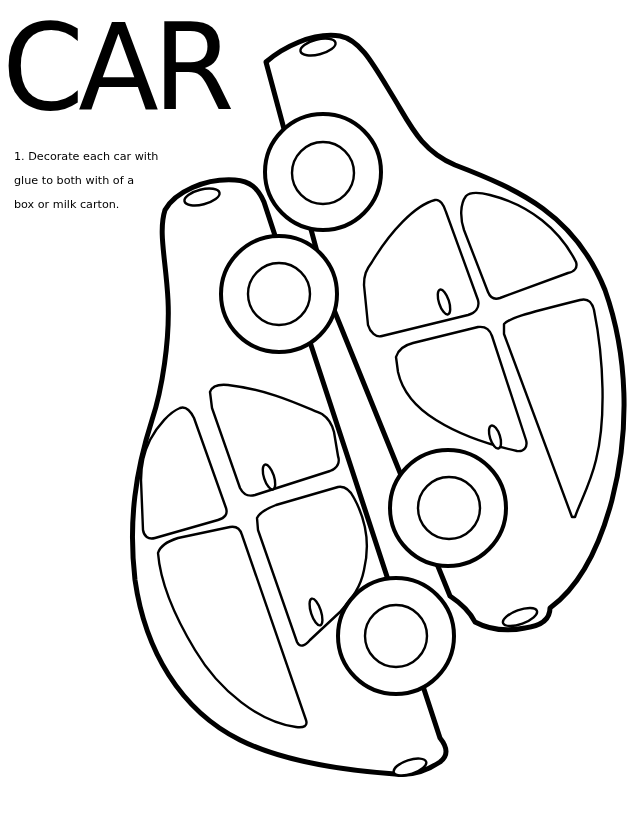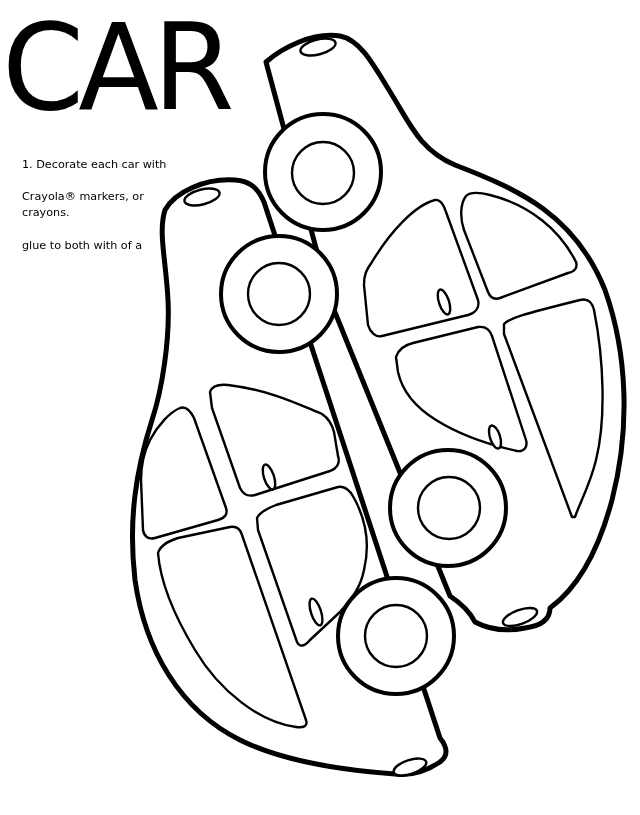--- a/index.html
+++ b/index.html
@@ -8,35 +8,35 @@
       position: absolute; left: 2px; top: 8px;
       font-family: "DejaVu Sans", sans-serif; font-weight: 400;
       font-size: 120px; line-height: 120px; letter-spacing: -6px;
       color: #000; margin: 0; transform: scaleX(0.98); transform-origin: left top;
     }
     .instructions {
       position: absolute; left: 6px; top: 141px; width: 200px;
       font-family: "DejaVu Sans", sans-serif; font-size: 11.2px; line-height: 16.2px;
       color: #000; margin: 0; padding: 0; list-style: none;
     }
-    .instructions li { margin: 16px; padding: 0; }
+    .instructions li { margin: 8px; padding: 0; }
     .art { position: absolute; left: 0; top: 0; }
     .art .outline { fill: #fff; stroke: #000; stroke-width: 5; stroke-linejoin: round; }
     .art .thin { fill: #fff; stroke: #000; stroke-width: 2.4; stroke-linejoin: round; }
     .art .med { fill: #fff; stroke: #000; stroke-width: 4; }
   </style>
 </head>
 <body>
 
 <h1 class="title">CAR</h1>
 
 <ul class="instructions">
   <li>1. Decorate each car with</li>
-  <li>Crayola® markers, or crayons.</li>
   <li>glue to both with of a</li>
+  <li>box or milk carton.</li>
 </ul>
 
 <svg class="art" width="640" height="815" viewBox="0 0 640 815">
 
   <g>
     <path class="outline" d="M266,62 C282,48 312,32 340,36 C360,40 372,62 392,95 C410,124 420,150 455,165
          C520,190 575,215 605,290 C628,355 630,430 612,500 C596,560 572,592 550,608
          C550,620 540,626 525,628 C505,632 490,630 475,622
          C470,612 462,604 450,596 L330,300 L266,62 Z"></path>
 

